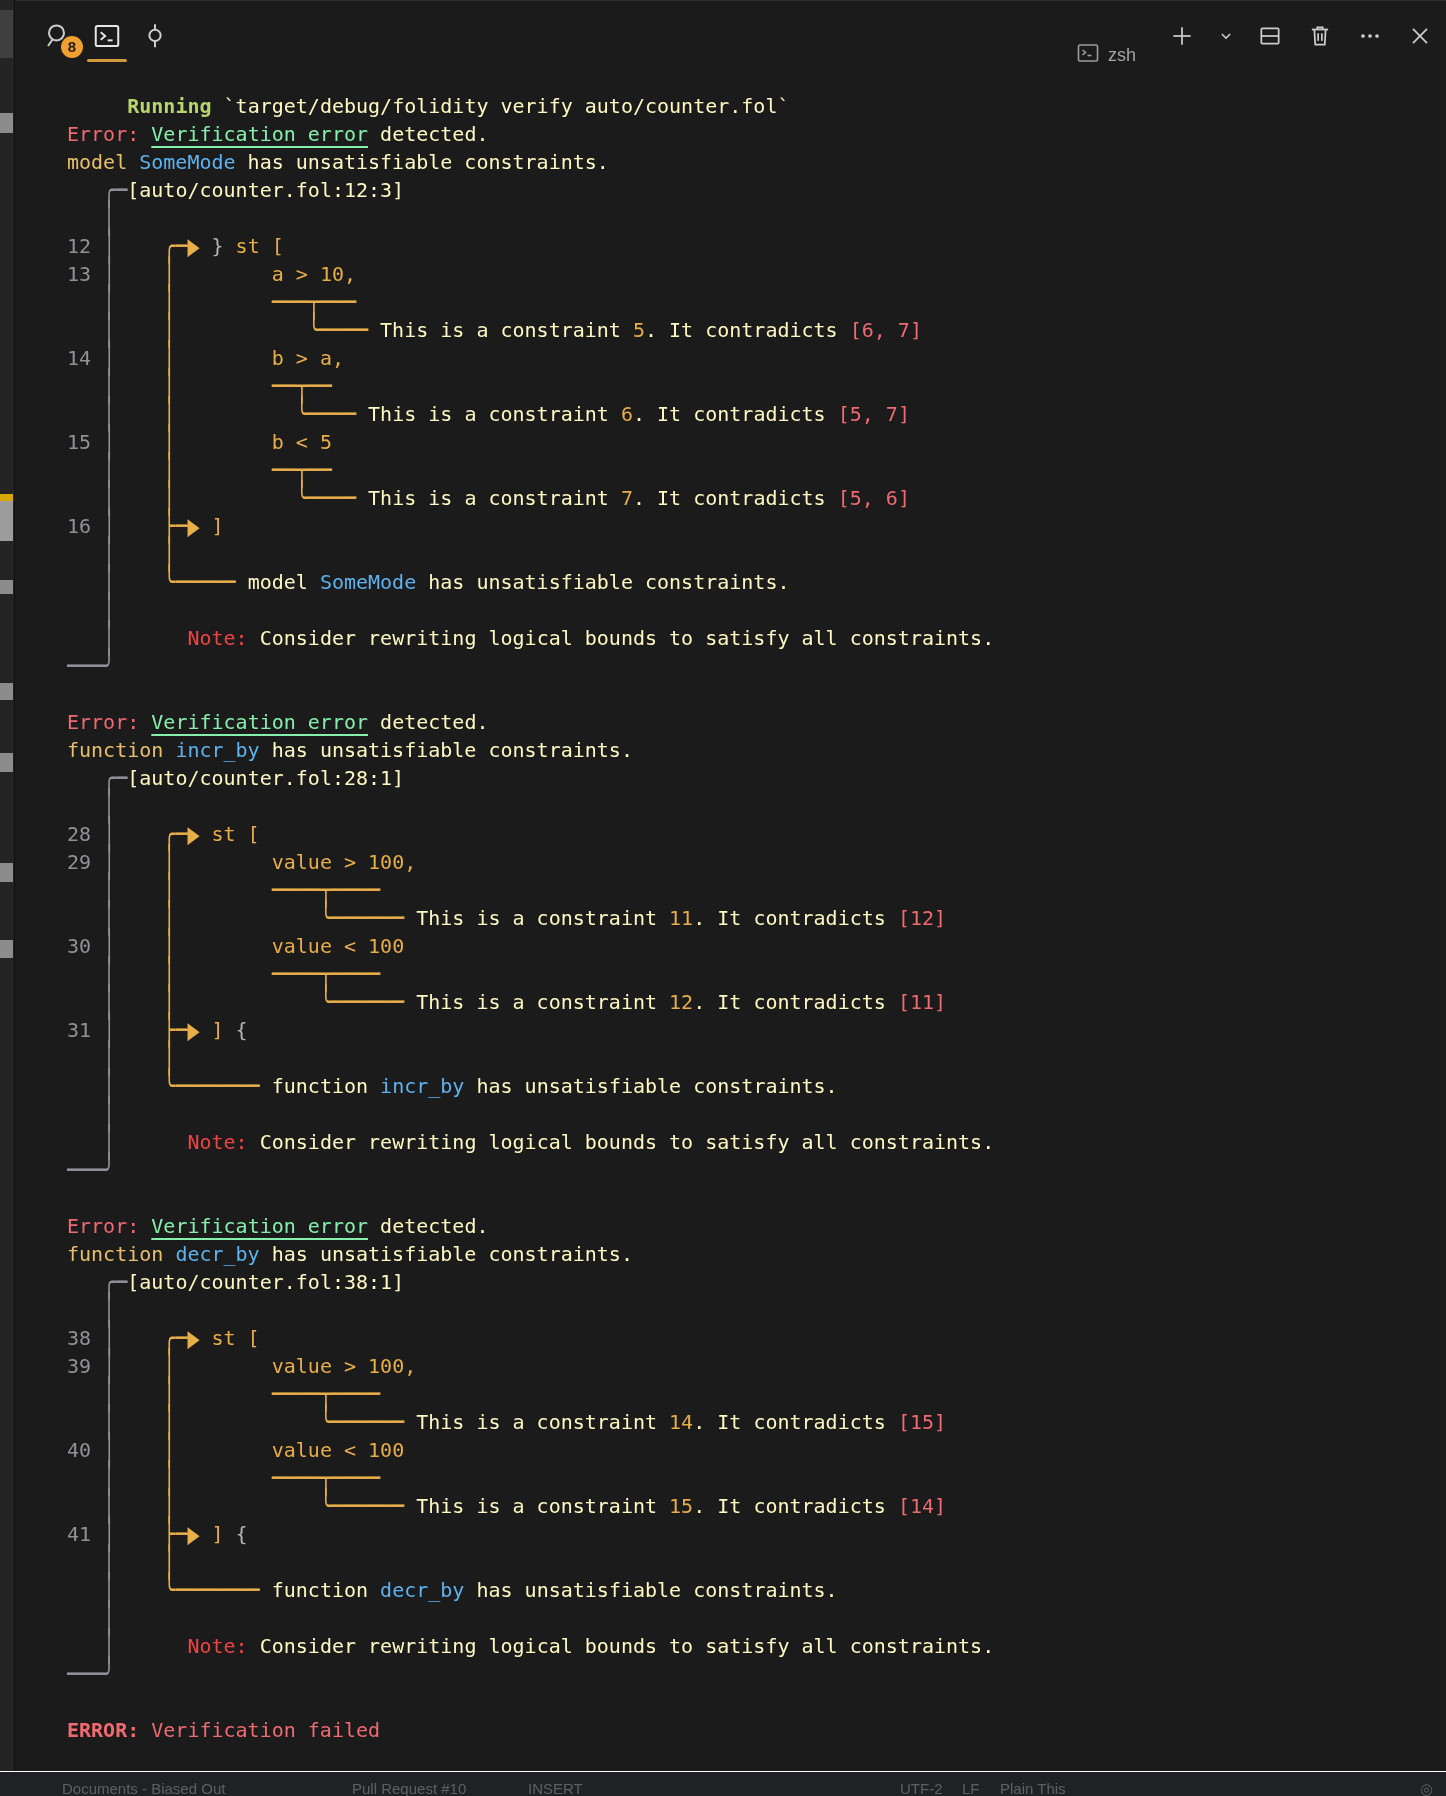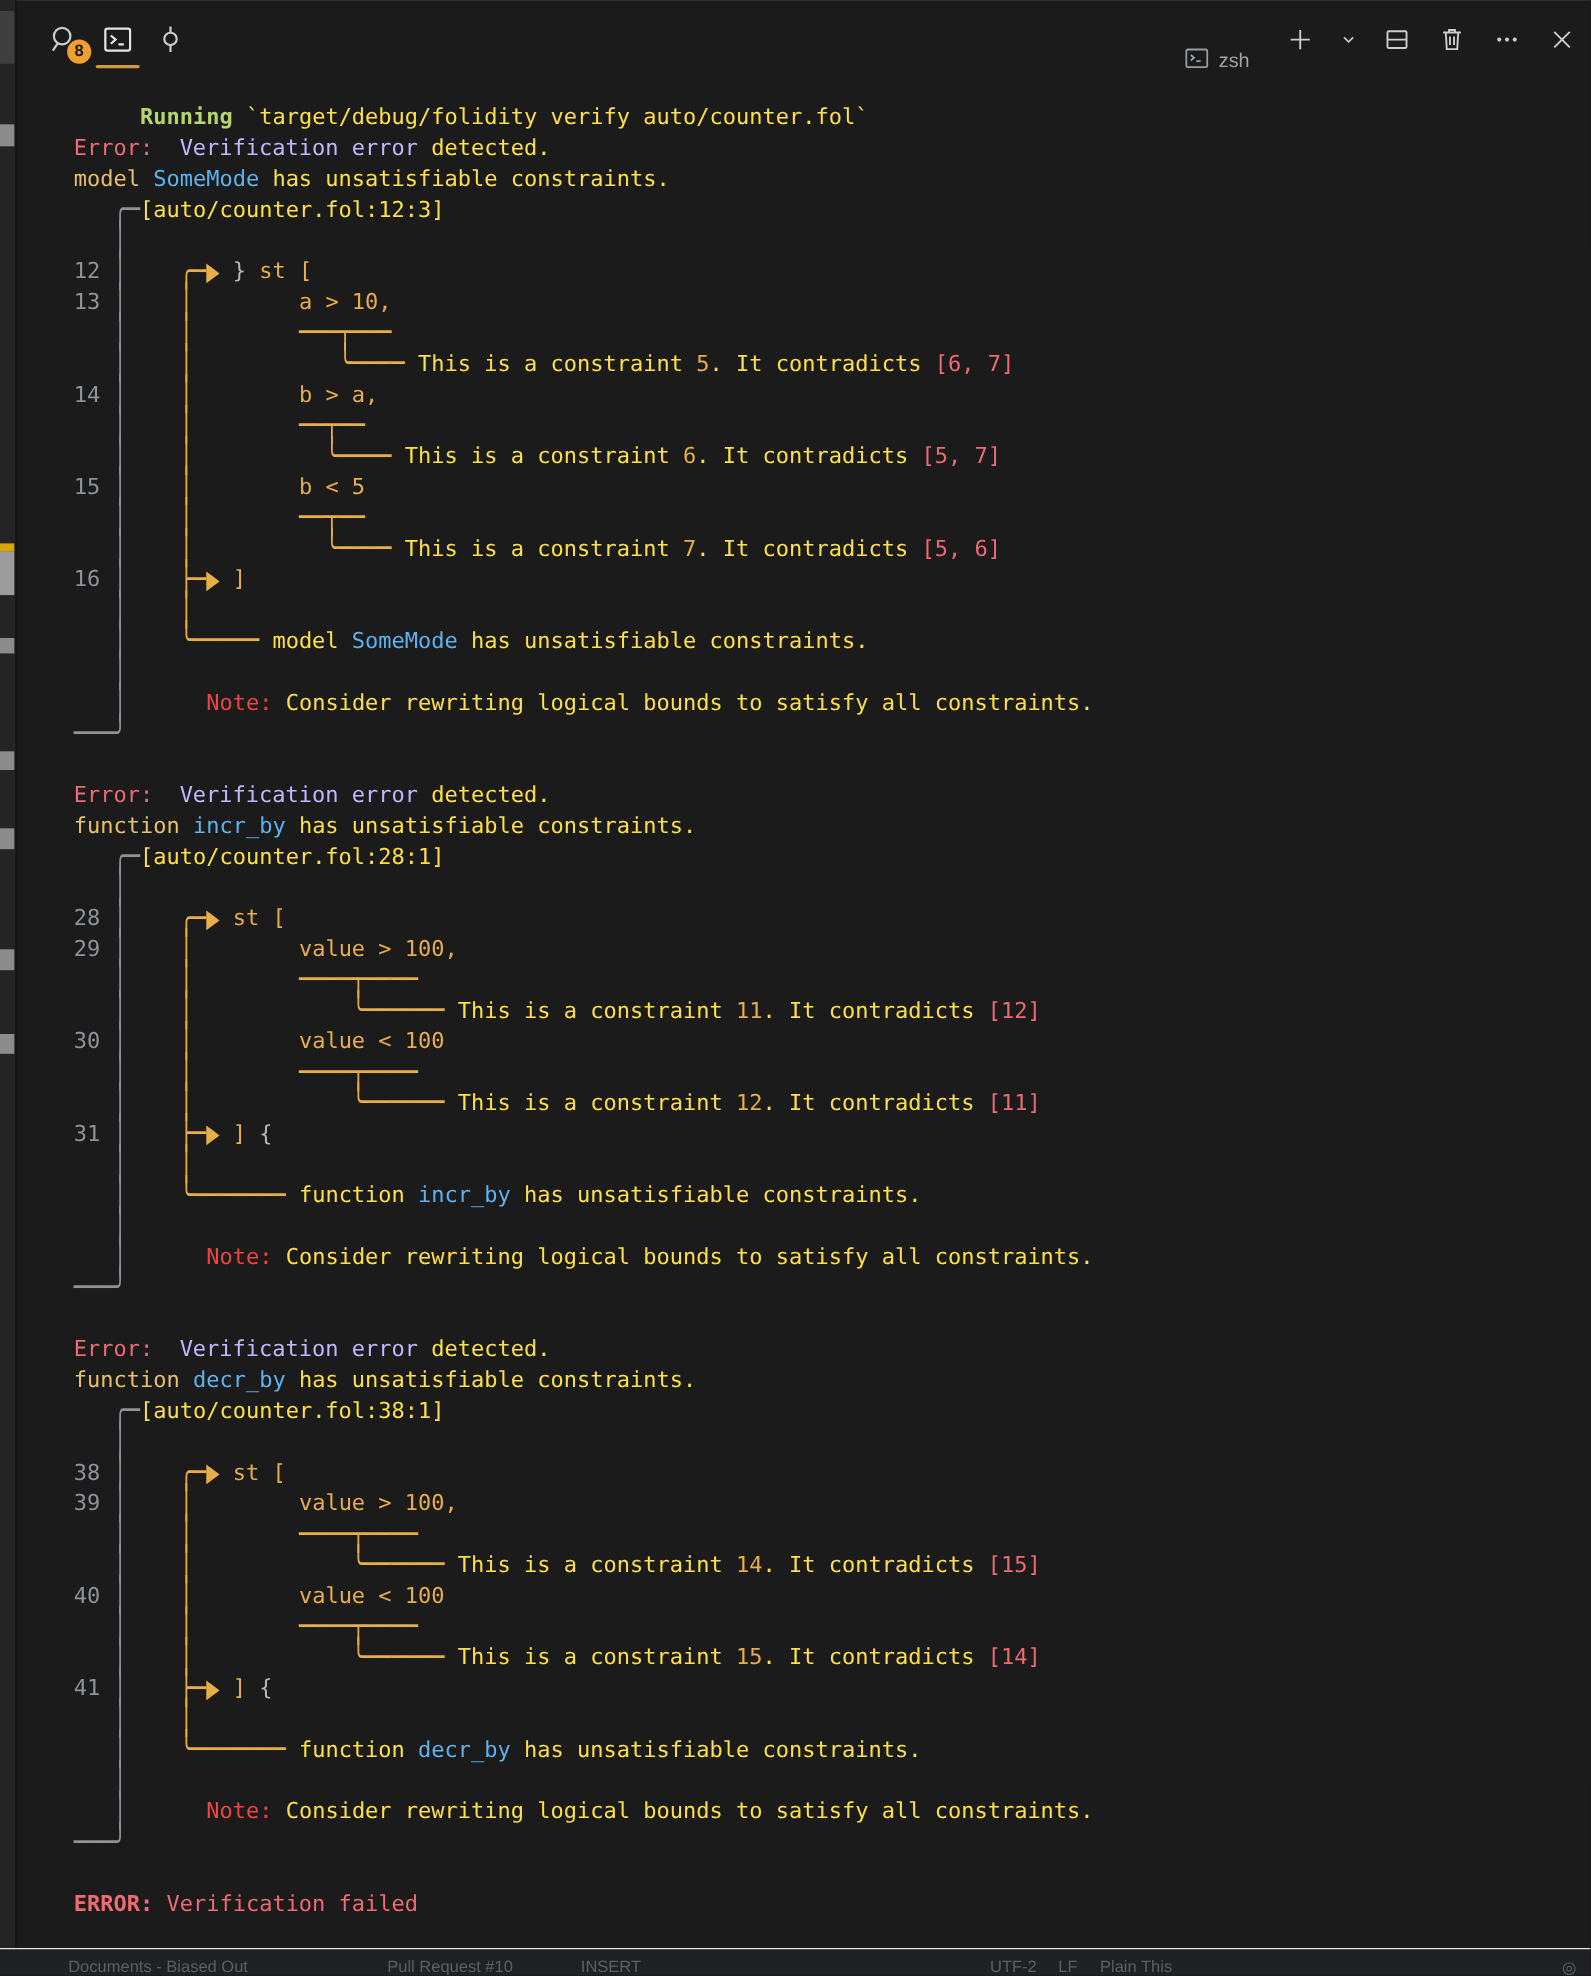--- a/index.html
+++ b/index.html
@@ -20,27 +20,27 @@
   .iconbtn svg{display:block;}
   .tab-active-underline{position:absolute;left:-2px;bottom:-8px;width:40px;height:3px;border-radius:2px;}
   .badge{position:absolute;right:-6px;bottom:-4px;width:22px;height:22px;border-radius:50%;
     color:#1c1c1c;font:bold 15px/22px "Liberation Sans",sans-serif;text-align:center;}
   .shellrow{display:flex;align-items:center;gap:8px;margin-right:14px;margin-top:38px;}
   .shellname{color:#a0a3a8;font:18px "Liberation Sans",sans-serif;}
   
   .term{position:absolute;left:15px;top:70px;width:1431px;padding:22px 0 0 52px;
     white-space:pre;font-size:20px;line-height:28px;}
   .tline{height:28px;}
-  .def {color:#fde047;}
+  .def {color:#fef9c3;}
   .dim ,.dimx{color:#8f9399;}
   .amb ,.ambx{color:#e8ae4a;}
   .brk {color:#b3b7bd;}
   .kw  {color:#e8c06d;}
   .cyn {color:#5db3f0;text-align:right;}
-  .cyu {color:#c4b5fd;text-underline-offset:5px;text-decoration-thickness:1.5px;margin-left:12px;}
+  .cyu {color:#86efac;text-decoration:underline;text-underline-offset:5px;text-decoration-thickness:1.5px;}
   .red {color:#ef6a71;}
   .redb{color:#ef6a71;font-weight:bold;}
   .grn {color:#b5d66b;font-weight:bold;}
   .mint{color:#ef4444;}
   .dimx,.ambx{display:inline-block;transform:scaleY(1.5);transform-origin:50% 52%;}
   
   .statusbar{position:absolute;left:0;bottom:0;width:1446px;height:24px;background:#202124;border-top:1px solid #ffffff;overflow:hidden;}
   .sbitem{position:absolute;top:8px;font:15px "Liberation Sans",sans-serif;color:#9a9da2;opacity:.5;white-space:nowrap;cursor:pointer;}
 </style>
 </head>

